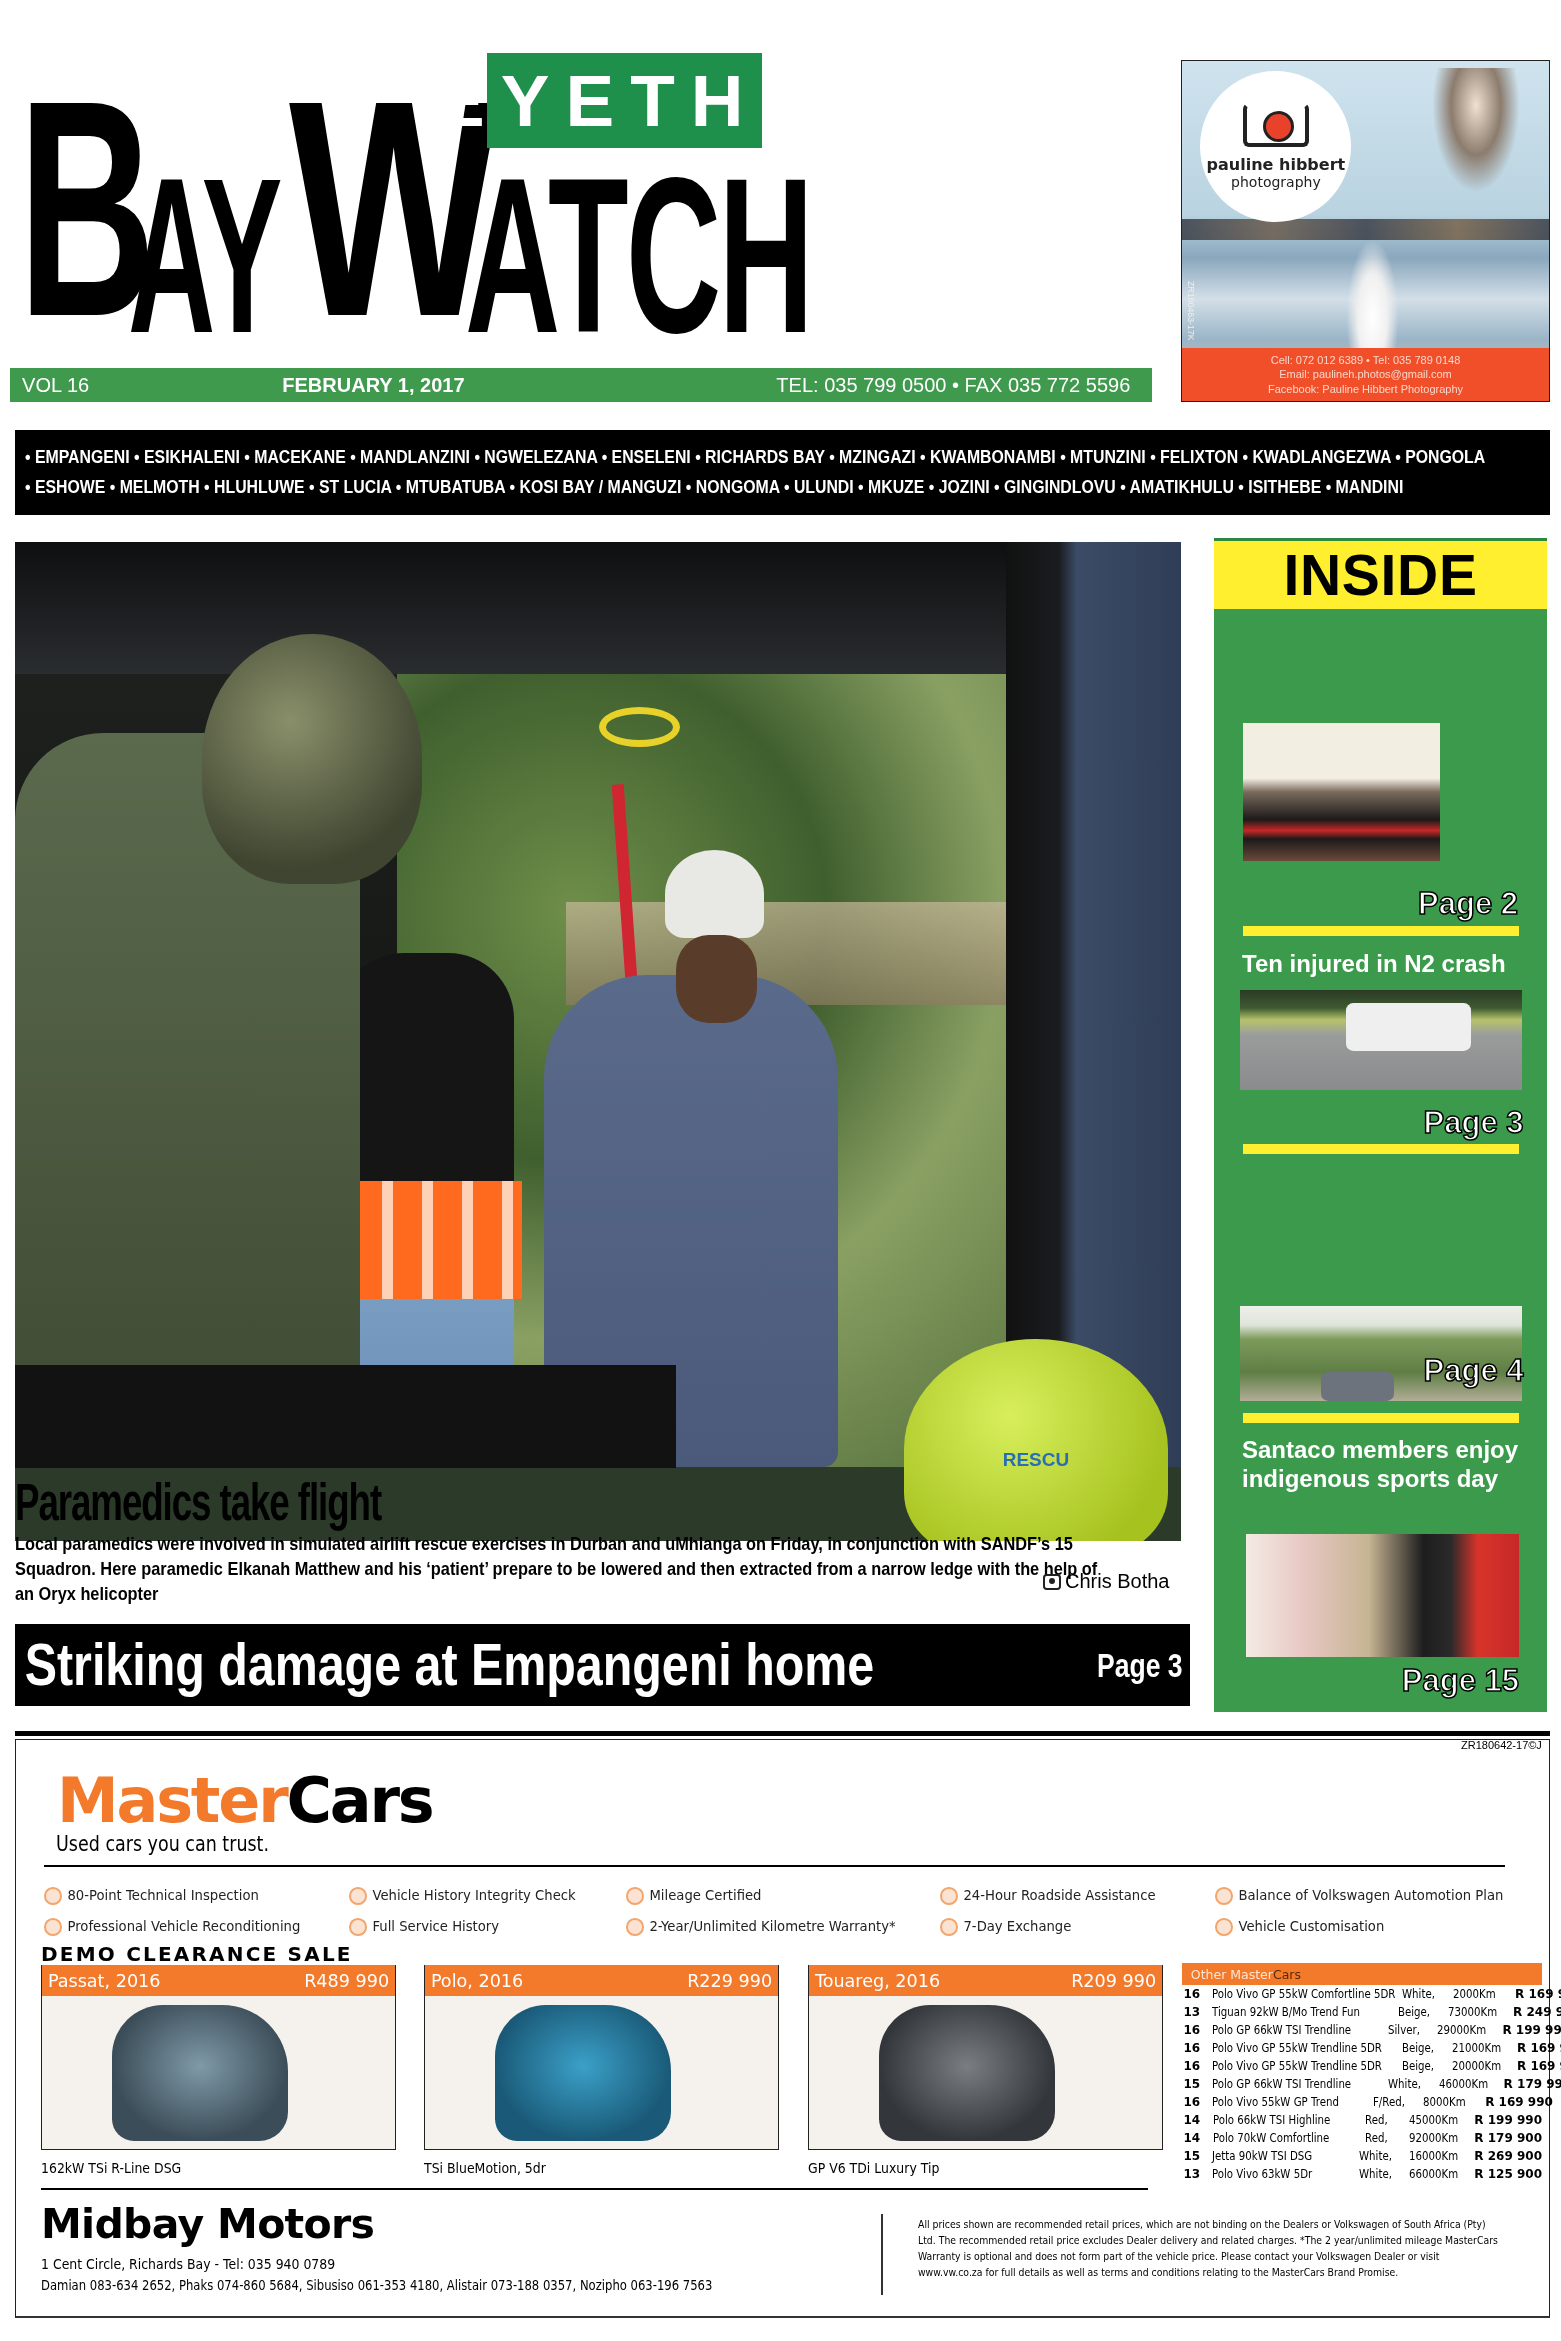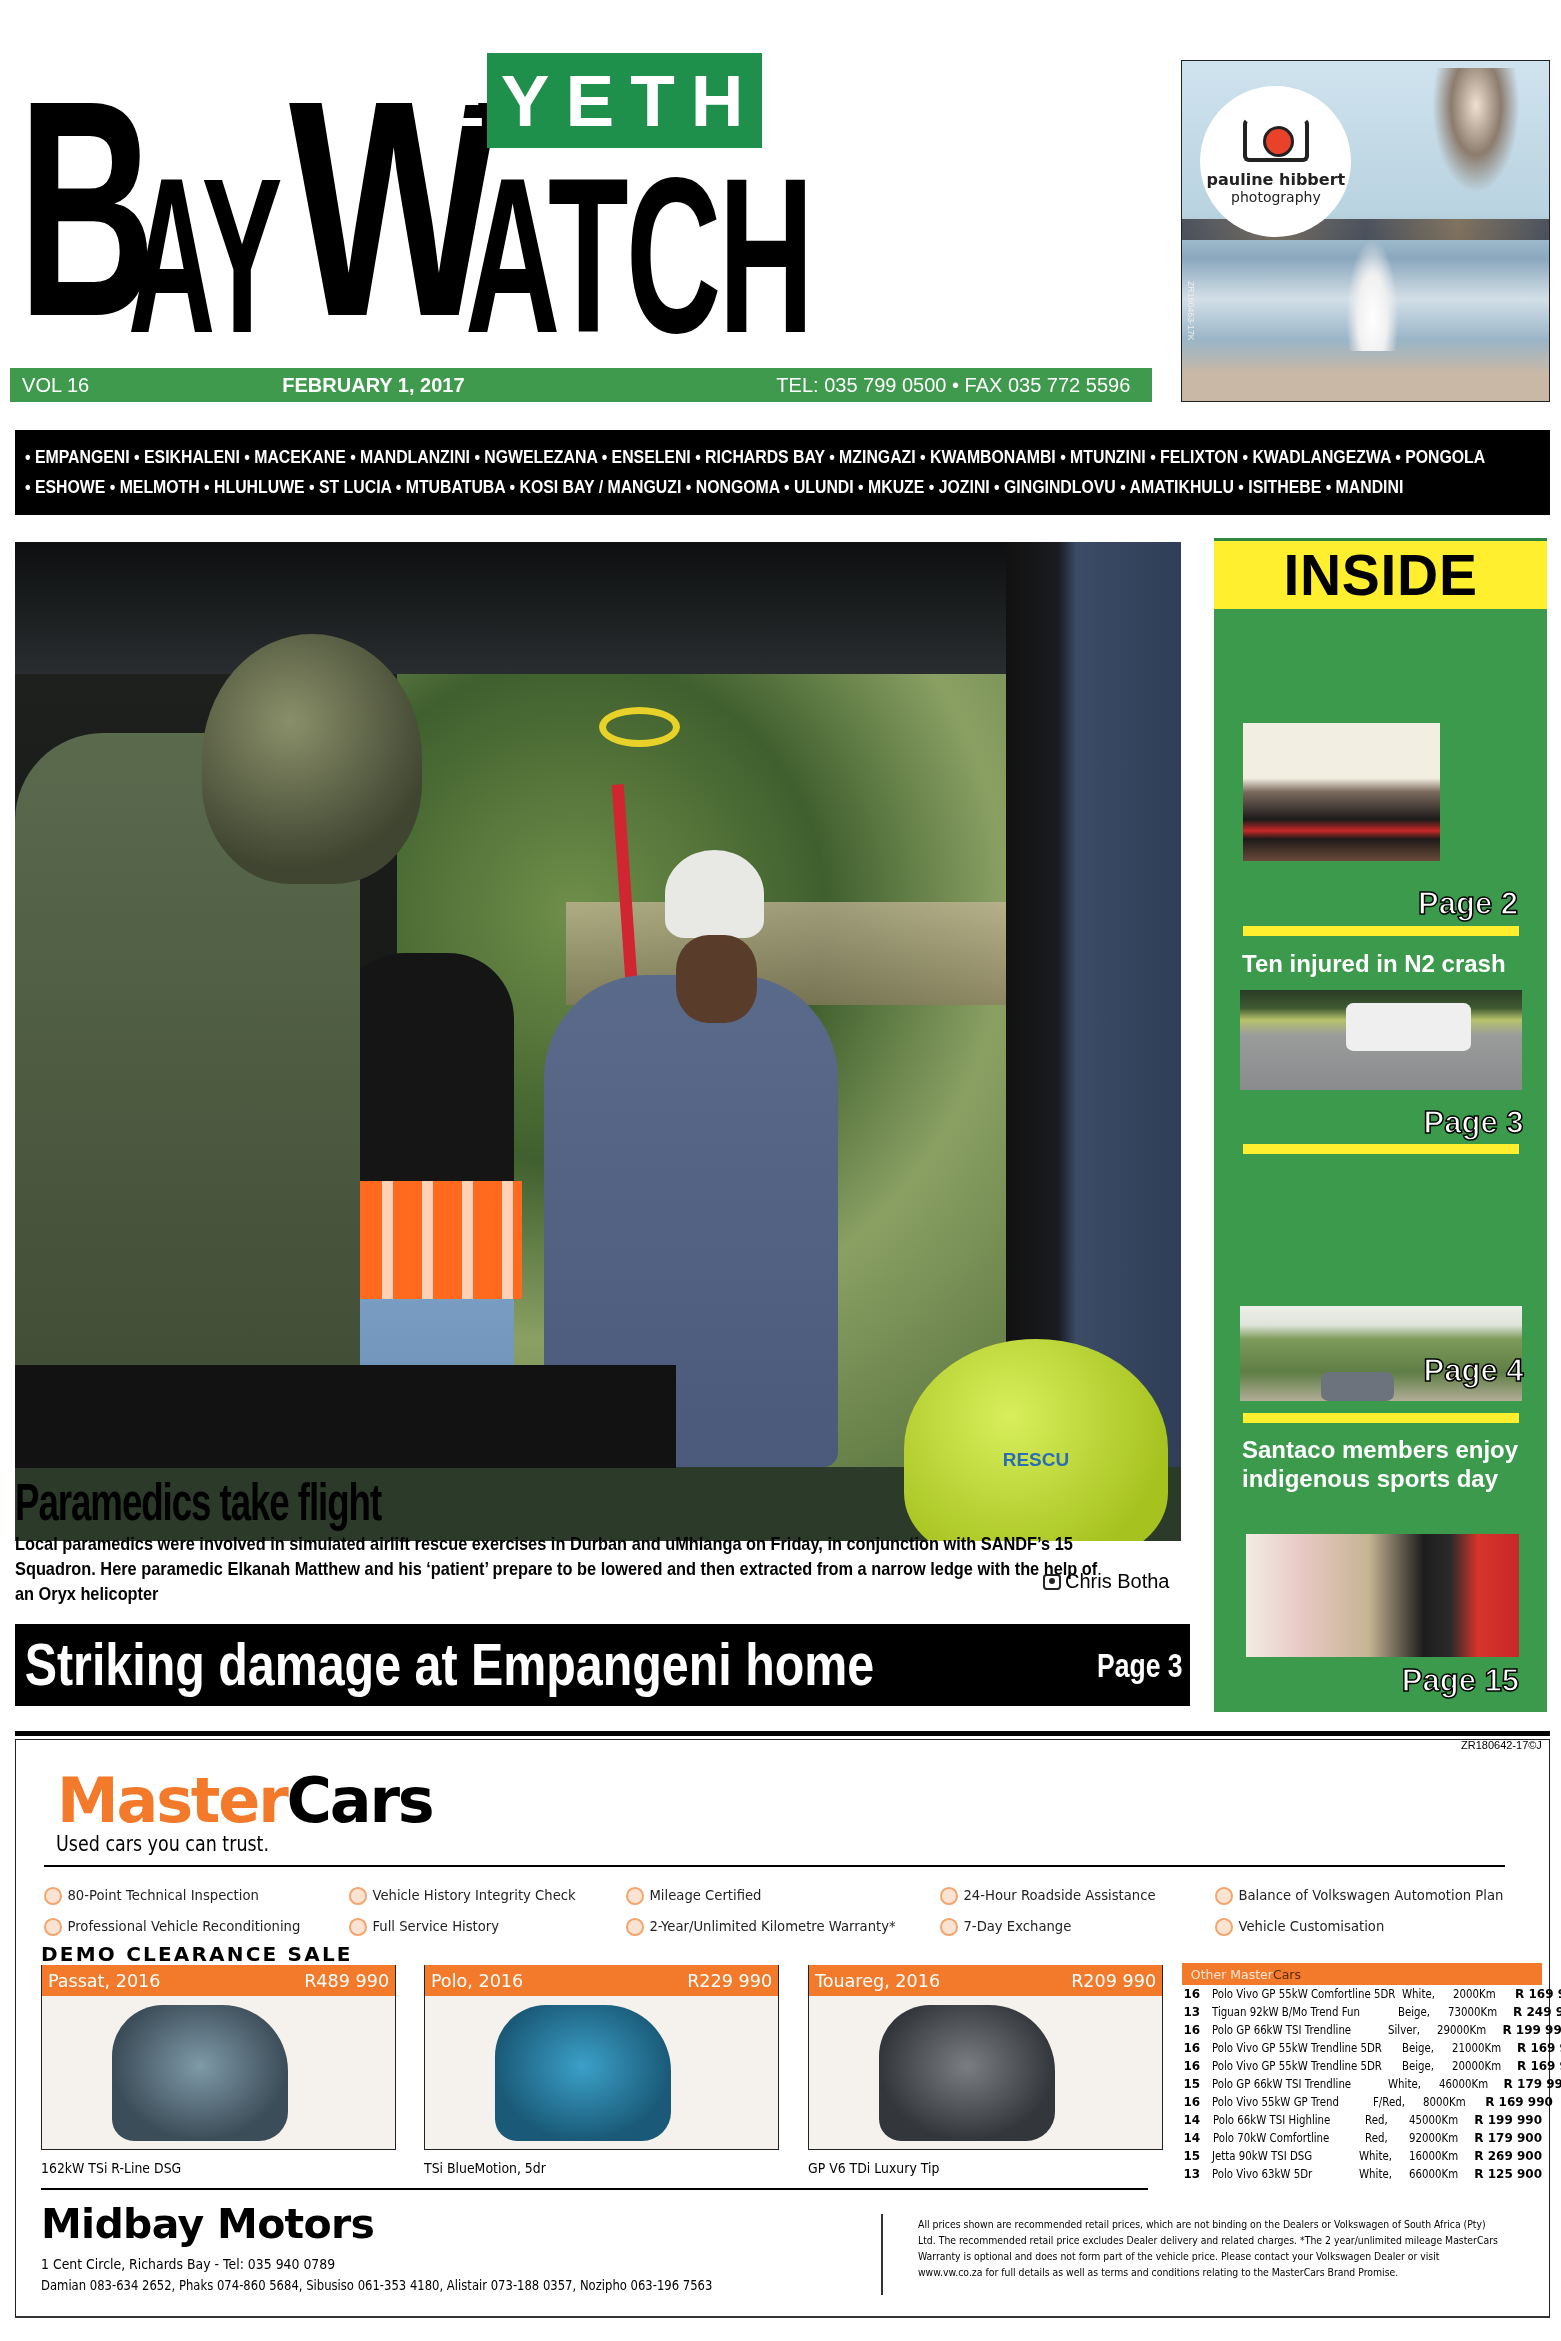--- a/index.html
+++ b/index.html
@@ -13,21 +13,21 @@
   .b-letter { left: 7.3px; top: 2.9px; font-size: 308px; transform: scaleX(0.62); }
   .ay-letters { left: 118px; top: 95px; font-size: 220px; transform: scaleX(0.55); }
   .w-letter { left: 279px; top: 2.9px; font-size: 308px; transform: scaleX(0.72); }
   .atch-letters { left: 455px; top: 95px; font-size: 220px; transform: scaleX(0.6); }
   .eyethu { position: absolute; left: 477px; top: 2.2px; width: 275px; height: 95px; background: #1f8f4c; color: #fff; font-weight: 700; font-size: 73px; letter-spacing: 16px; display: flex; align-items: center; justify-content: center; padding-left: 14.7px; }
   .datebar { position: absolute; left: 0; top: 317px; width: 1142px; height: 34px; background: #3f9a4e; color: #fff; font-size: 20px; display: flex; align-items: center; }
   .datebar span { position: absolute; }
 
   
   .photo-ad { left: 1181px; top: 60px; width: 369px; height: 342px; border: 1.5px solid #222; background: linear-gradient(180deg, #cfe3ee 0%, #b9d3e0 45%, #8aa7bd 58%, #d3dfe8 70%, #9ab5c7 82%, #c9b8a6 92%); overflow: hidden; }
-  .photo-ad .logo-circle { position: absolute; left: 18.4px; top: 25px; width: 151px; height: 151px; border-radius: 50%; background: #fff; display: flex; flex-direction: column; align-items: center; justify-content: center; }
+  .photo-ad .logo-circle { position: absolute; left: 18.4px; top: 10px; width: 151px; height: 151px; border-radius: 50%; background: #fff; display: flex; flex-direction: column; align-items: center; justify-content: center; }
   .cam { width: 66px; height: 44px; border: 4.4px solid #222; border-radius: 5.9px; position: relative; margin-bottom: 7.3px; border-top-color: transparent; }
   .cam::after { content: ""; position: absolute; left: 16px; top: 3.7px; width: 25px; height: 25px; border-radius: 50%; background: #e8432a; border: 3.7px solid #222; }
   .ph-name { font-family: "DejaVu Sans", sans-serif; font-weight: 700; font-size: 16px; color: #222; }
   .ph-sub { font-family: "DejaVu Sans", sans-serif; font-size: 14px; color: #222; }
   .couple { position: absolute; right: 29px; top: 7.3px; width: 88px; height: 125px; background: radial-gradient(ellipse at 50% 30%, #f0e0d0 0%, #8c7c6e 40%, rgba(140,130,120,0) 70%); }
   .bride { position: absolute; left: 165px; top: 180px; width: 51px; height: 110px; background: radial-gradient(ellipse at 50% 70%, #ffffff 0%, #f0f0f0 40%, rgba(255,255,255,0) 72%); }
   .skyline { position: absolute; left: 0; top: 158px; width: 100%; height: 20.6px; background: linear-gradient(90deg, #3a3e48, #6b5d4e, #3a3e48, #78634a, #3a3e48); opacity: 0.85; }
   .ad-code-vert { position: absolute; left: 4.4px; top: 220px; writing-mode: vertical-rl; font-size: 8.8px; color: #eee; }
   .ph-contact { position: absolute; left: 0; bottom: 0; width: 100%; height: 53px; background: #f04f2a; color: #fbd6c8; font-size: 11px; text-align: center; display: flex; flex-direction: column; justify-content: center; line-height: 1.3; }
 
@@ -134,20 +134,25 @@
 <div class="abs photo-ad">
   <div class="skyline"></div>
   <div class="couple"></div>
   <div class="bride"></div>
   <div class="logo-circle">
     <div class="cam"></div>
     <div class="ph-name">pauline hibbert</div>
     <div class="ph-sub">photography</div>
   </div>
   <div class="ad-code-vert">ZR180463-17K</div>
+  <div class="ph-contact">
+    <div>Cell: 072 012 6389  •  Tel: 035 789 0148</div>
+    <div>Email: paulineh.photos@gmail.com</div>
+    <div>Facebook: Pauline Hibbert Photography</div>
+  </div>
 </div>
 
 <div class="abs locbar">
   <div>• EMPANGENI • ESIKHALENI • MACEKANE • MANDLANZINI • NGWELEZANA • ENSELENI • RICHARDS BAY • MZINGAZI • KWAMBONAMBI •  MTUNZINI • FELIXTON • KWADLANGEZWA • PONGOLA</div>
   <div>• ESHOWE • MELMOTH • HLUHLUWE • ST LUCIA • MTUBATUBA • KOSI BAY / MANGUZI • NONGOMA • ULUNDI • MKUZE • JOZINI • GINGINDLOVU • AMATIKHULU • ISITHEBE • MANDINI</div>
 </div>
 
 <div class="abs main-photo">
   <div class="mp-forest"></div>
   <div class="mp-cliff"></div>

